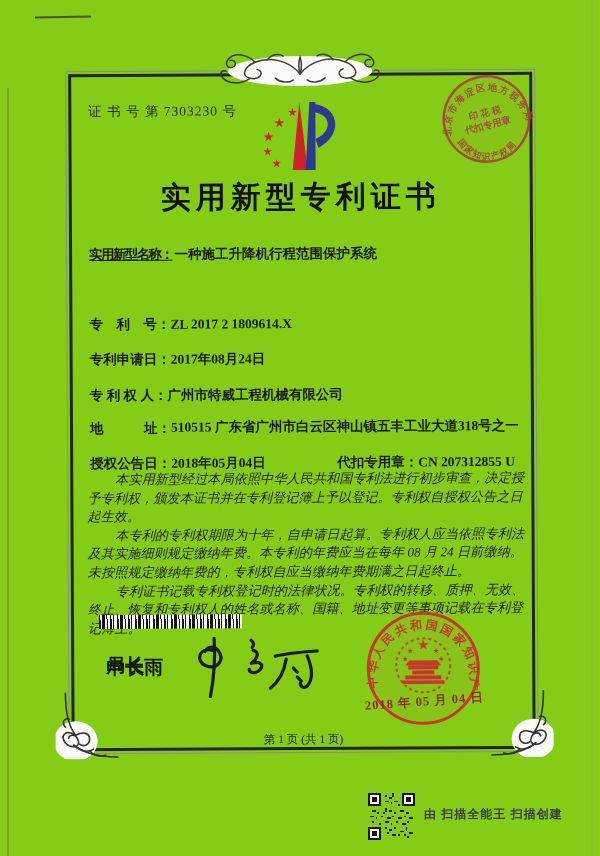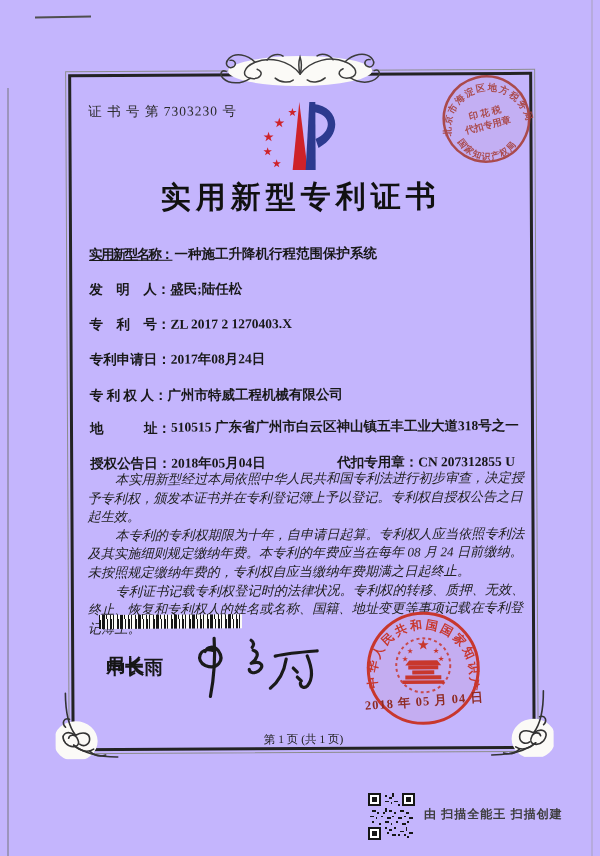--- a/index.html
+++ b/index.html
@@ -1,17 +1,17 @@
 <!DOCTYPE html>
 <html><head>
 <meta charset="utf-8">
 <style>
   html,body{margin:0;padding:0;background:#ffffff;}
   #page{position:relative;width:600px;height:856px;overflow:hidden;
-        background:#c4b5fd;font-family:"Liberation Serif","DejaVu Serif",serif;color:#1e1e1e;}
+        background:#84cc16;font-family:"Liberation Serif","DejaVu Serif",serif;color:#1e1e1e;}
   
   .scan-dash{position:absolute;left:35px;top:16px;width:56px;height:2px;background:#4f4f4f;transform:rotate(-1.2deg);}
   .scan-line-left{position:absolute;left:7px;top:88px;bottom:0;width:2px;background:rgba(110,110,110,.45);}
   .scan-line-right{position:absolute;right:7px;top:0;bottom:0;width:2px;background:rgba(150,150,150,.30);}
 
   #sheet{position:absolute;inset:0;transform:rotate(-0.3deg);}
 
   
   .frame{position:absolute;left:67px;top:70px;width:470px;height:683px;
          border:1px solid #8d8d8d;padding:2px;box-sizing:border-box;}
@@ -154,25 +154,22 @@
       </text>
       <text x="50" y="47" font-size="9" fill="#a8423e" font-weight="bold" text-anchor="middle">印 花 税</text>
       <text x="50" y="59" font-size="9" fill="#a8423e" font-weight="bold" text-anchor="middle">代扣专用章</text>
     </svg>
 
     <div class="title">实用新型专利证书</div>
 
     <div class="row" style="top:245px">
       <span class="lab tight">实用新型名称：</span><span class="val">一种施工升降机行程范围保护系统</span>
     </div>
-    <div class="row" style="top:280px">
-      <span class="lab">发　明　人：</span><span class="val">盛民;陆任松</span>
-    </div>
     <div class="row" style="top:315px">
-      <span class="lab">专　利　号：</span><span class="val">ZL 2017 2 1270403.X</span>
+      <span class="lab">专　利　号：</span><span class="val">ZL 2017 2 1809614.X</span>
     </div>
     <div class="row" style="top:350px">
       <span class="lab">专利申请日：</span><span class="val">2017年08月24日</span>
     </div>
     <div class="row" style="top:386px">
       <span class="lab">专 利 权 人：</span><span class="val">广州市特威工程机械有限公司</span>
     </div>
     <div class="row row-addr" style="top:419px">
       <span class="lab">地　　　址：</span><span class="val">510515 广东省广州市白云区神山镇五丰工业大道318号之一</span>
     </div>

